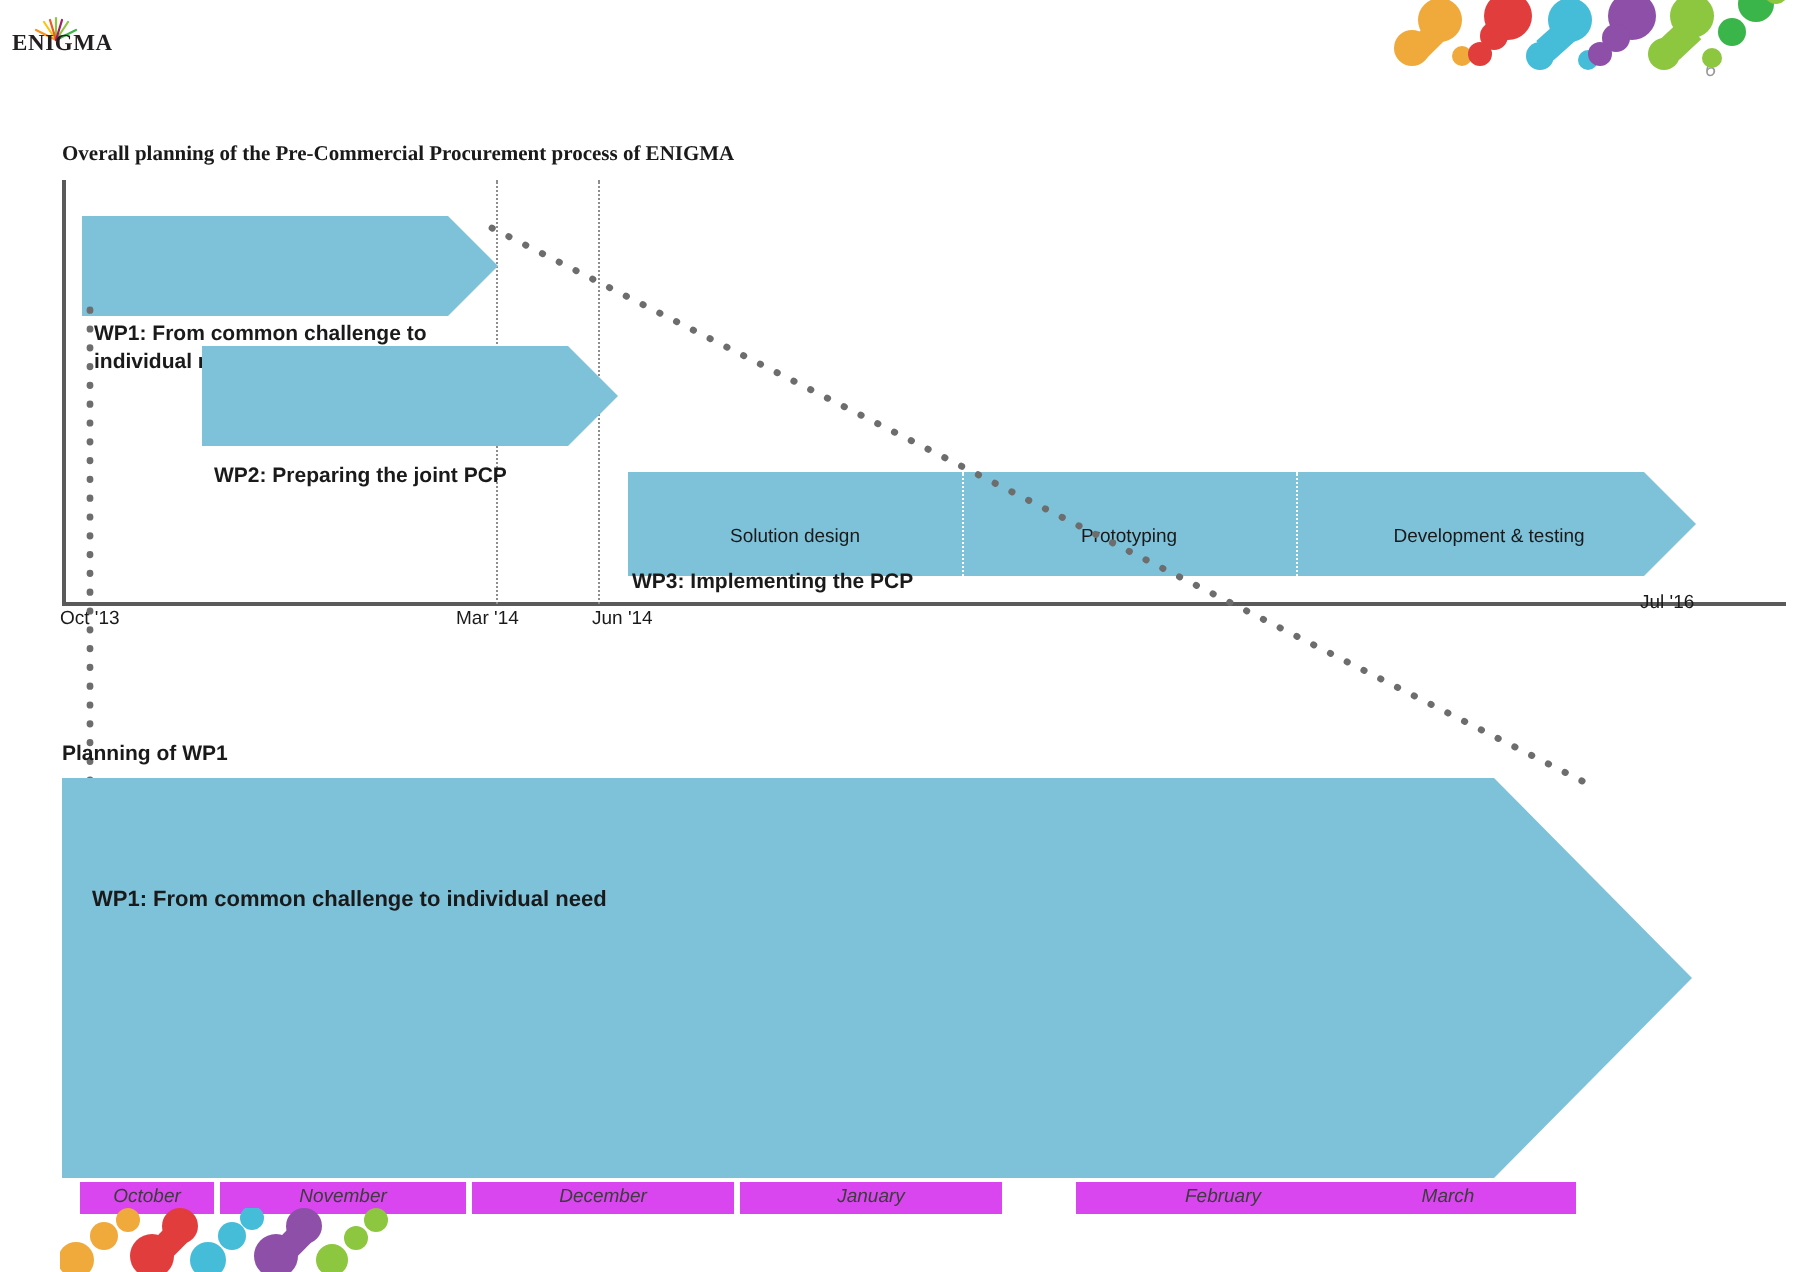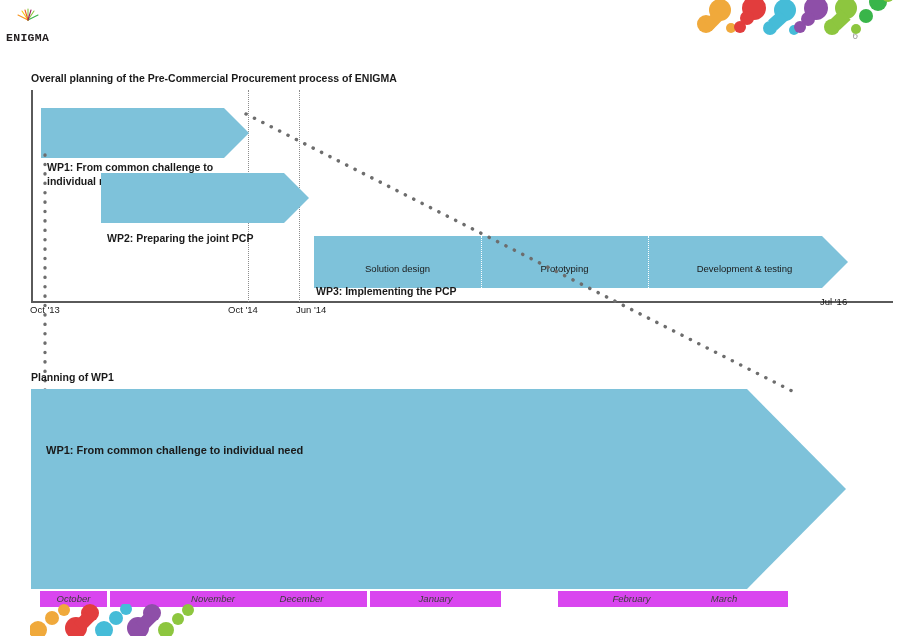--- a/index.html
+++ b/index.html
@@ -27,22 +27,21 @@
     left: 6px; top: 4px;
     width: 44px; height: 28px;
   }
   #brand-wordmark {
     position: absolute;
     left: 6px; top: 16px;
     font-size: 11.5px;
     font-weight: bold;
     letter-spacing: 0.3px;
     color: #231f20;
-    font-family: Liberation Mono, monospace;
-    margin-top: 15px;
+    font-family: Liberation Serif, serif;
   }
   #brand-tagline {
     position: absolute;
     left: 52px; top: 17px;
     font-size: 9.6px;
     color: #3f3f3f;
     white-space: nowrap;
     font-family: "Liberation Sans", sans-serif;
   }
   #slide-number {
@@ -196,30 +195,30 @@
 
       <circle cx="176" cy="22" r="7" fill="#39b54a"></circle>
       <circle cx="188" cy="8" r="9" fill="#39b54a"></circle>
       <circle cx="198" cy="2" r="6" fill="#8dc63f"></circle>
     </g>
   </svg>
 </div>
 
 <div id="gantt-top">
 
-  <div class="section-title" style="left:31px; top:72px;">Overall planning of the Pre-Commercial Procurement process of ENIGMA</div>
+  <div class="section-title" style="left:31px; top:72px;font-family:Liberation Serif, serif;">Overall planning of the Pre-Commercial Procurement process of ENIGMA</div>
 
   <div class="axis-line-v" style="left:31px; top:90px; width:1.5px; height:212px;"></div>
   <div class="axis-line-h" style="left:31px; top:301px; width:862px; height:1.5px;"></div>
 
   <div class="gridline-dotted" style="left:248px; top:90px; height:212px;"></div>
   <div class="gridline-dotted" style="left:299px; top:90px; height:212px;"></div>
 
   <div class="axis-tick-label" style="left:30px; top:304px;">Oct '13</div>
-  <div class="axis-tick-label" style="left:228px; top:304px;">Oct '14</div>
+  <div class="axis-tick-label" style="left:228px; top:304px;">Mar '14</div>
   <div class="axis-tick-label" style="left:296px; top:304px;">Jun '14</div>
   <div class="axis-tick-label" style="left:820px; top:296px;">Jul '16</div>
 
   <div class="bar-arrow" style="left:41px; top:108px; width:208px; height:50px;
               clip-path: polygon(0 0, 183px 0, 208px 25px, 183px 50px, 0 50px);"></div>
   <div class="bar-label-bold" style="left:47px; top:118px; width:180px;">WP1: From common challenge to
 individual need</div>
 
   <div class="bar-arrow" style="left:101px; top:173px; width:208px; height:50px;
               clip-path: polygon(0 0, 183px 0, 208px 25px, 183px 50px, 0 50px);"></div>
@@ -245,24 +244,24 @@
 
 <div id="gantt-wp1">
 
   <div class="section-title" style="left:31px; top:-9px;">Planning of WP1</div>
 
   <div class="bar-arrow" style="left:31px; top:9px; width:815px; height:200px;
               clip-path: polygon(0 0, 716px 0, 815px 100px, 716px 200px, 0 200px);"></div>
   <div class="bar-label-bold" style="left:46px; top:21px; width:400px; font-size:11px;">WP1: From common challenge to individual need</div>
 
   <div class="month-cell" style="left:40px; top:211px; width:67px;">October</div>
-  <div class="month-cell" style="left:110px; top:211px; width:112px;padding-left:47px;">November</div>
+  <div class="month-cell" style="left:110px; top:211px; width:123px;">November</div>
   <div class="month-cell" style="left:236px; top:211px; width:131px;">December</div>
   <div class="month-cell" style="left:370px; top:211px; width:131px;">January</div>
-  <div class="month-cell" style="left:558px; top:211px; width:147px;">February</div>
+  <div class="month-cell" style="left:538px; top:211px; width:147px;">February</div>
   <div class="month-cell" style="left:660px; top:211px; width:128px;">March</div>
 </div>
 
 <svg id="footer-dots" viewBox="0 0 190 32">
   <g>
     <circle cx="8" cy="26" r="9" fill="#f0a93b"></circle>
     <circle cx="22" cy="14" r="7" fill="#f0a93b"></circle>
     <circle cx="34" cy="6" r="6" fill="#f0a93b"></circle>
 
     <circle cx="46" cy="24" r="11" fill="#e23d3d"></circle>

